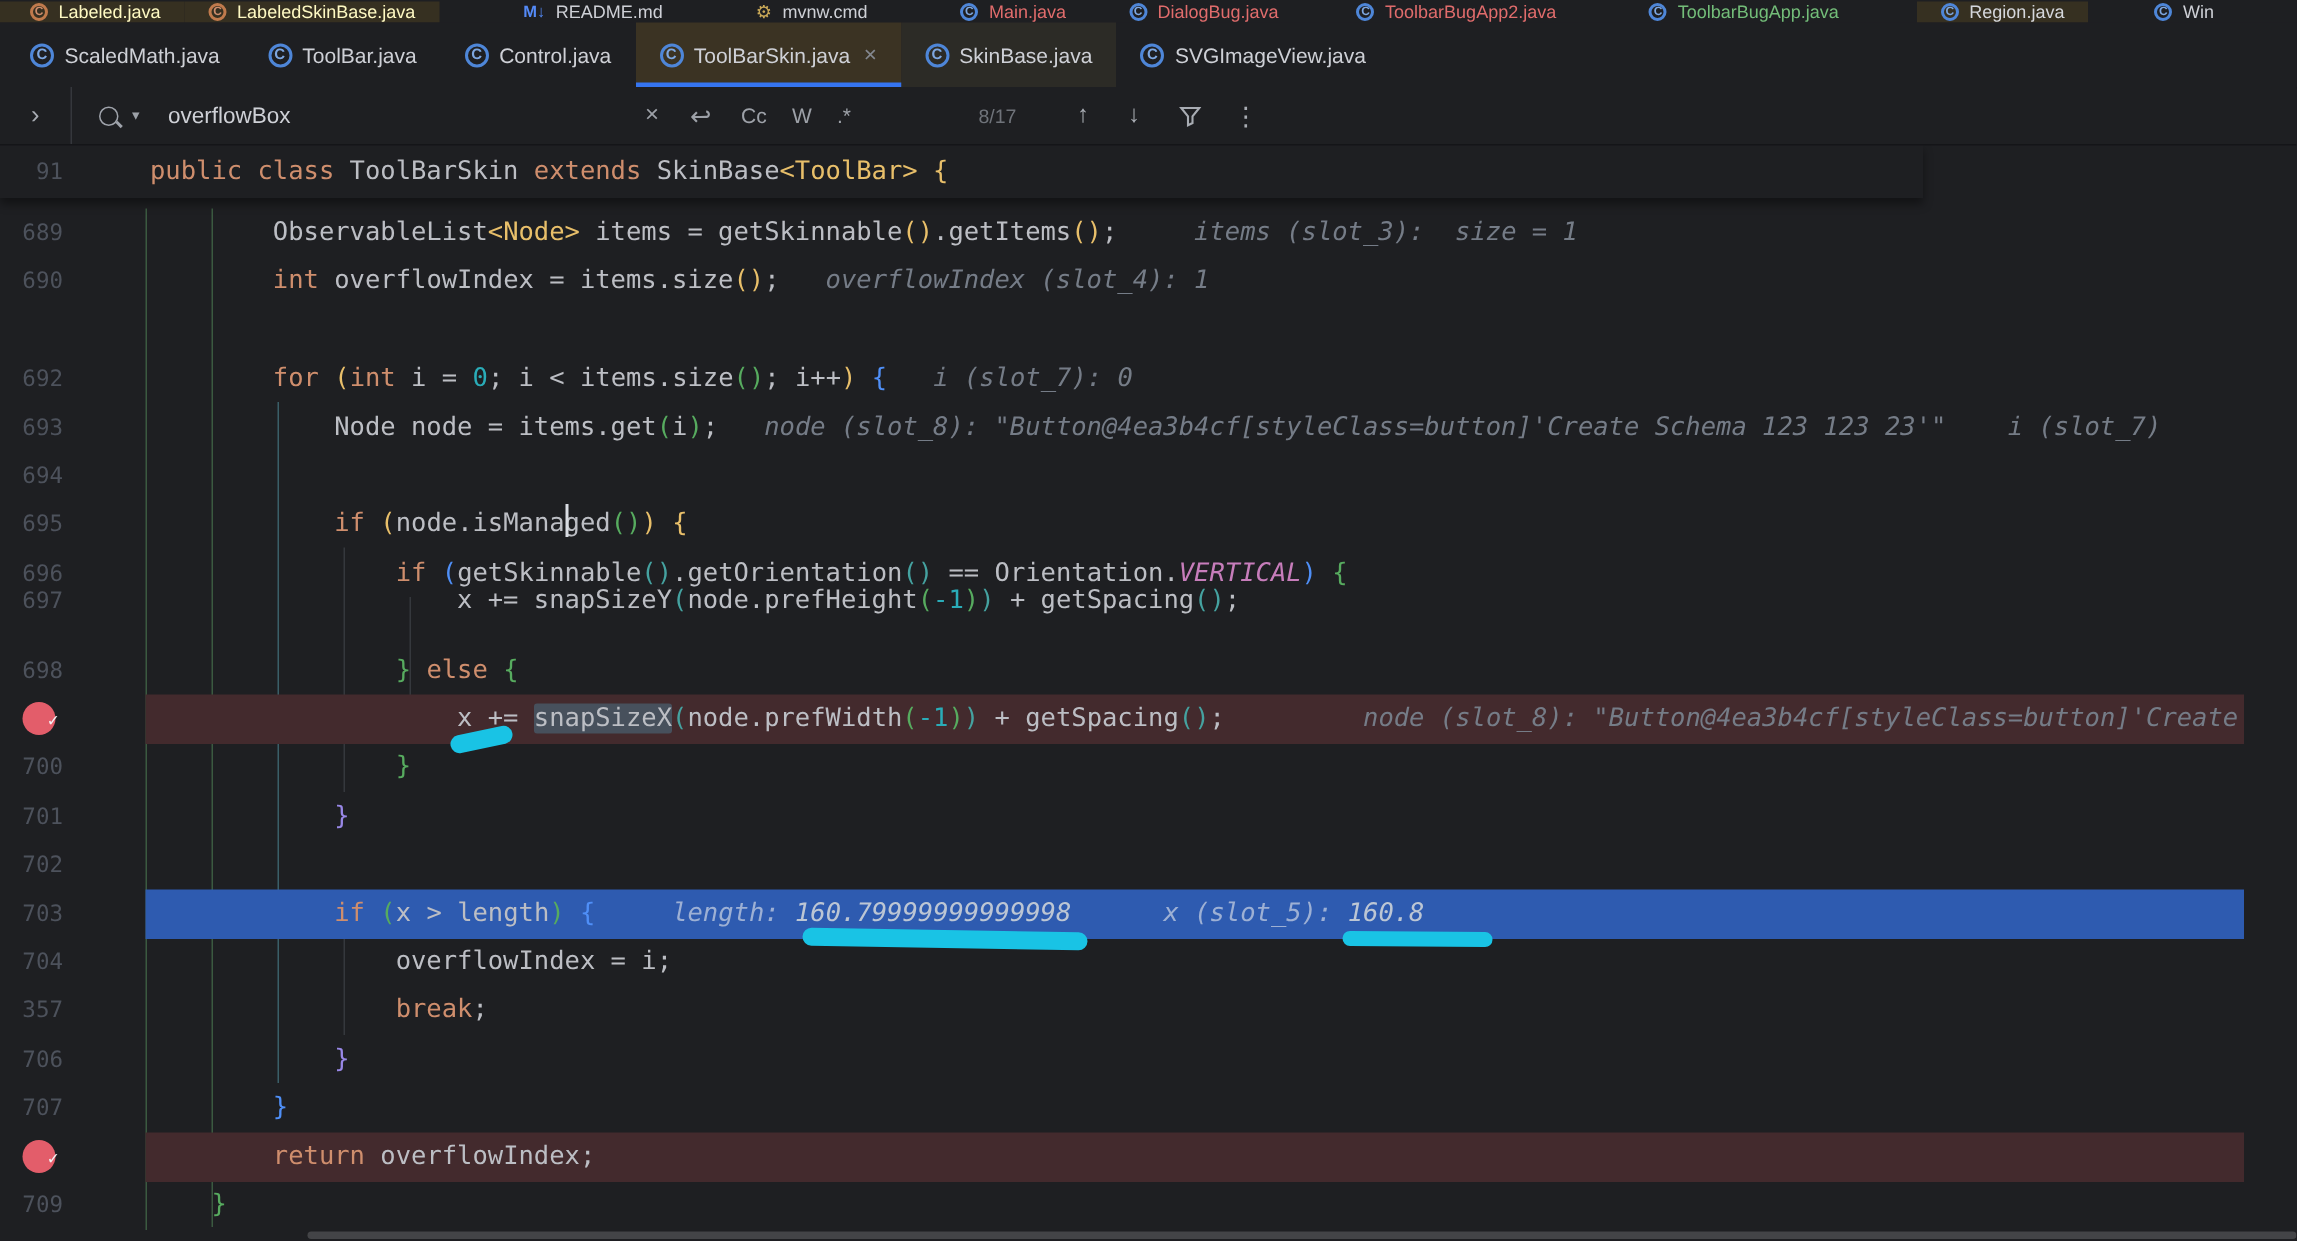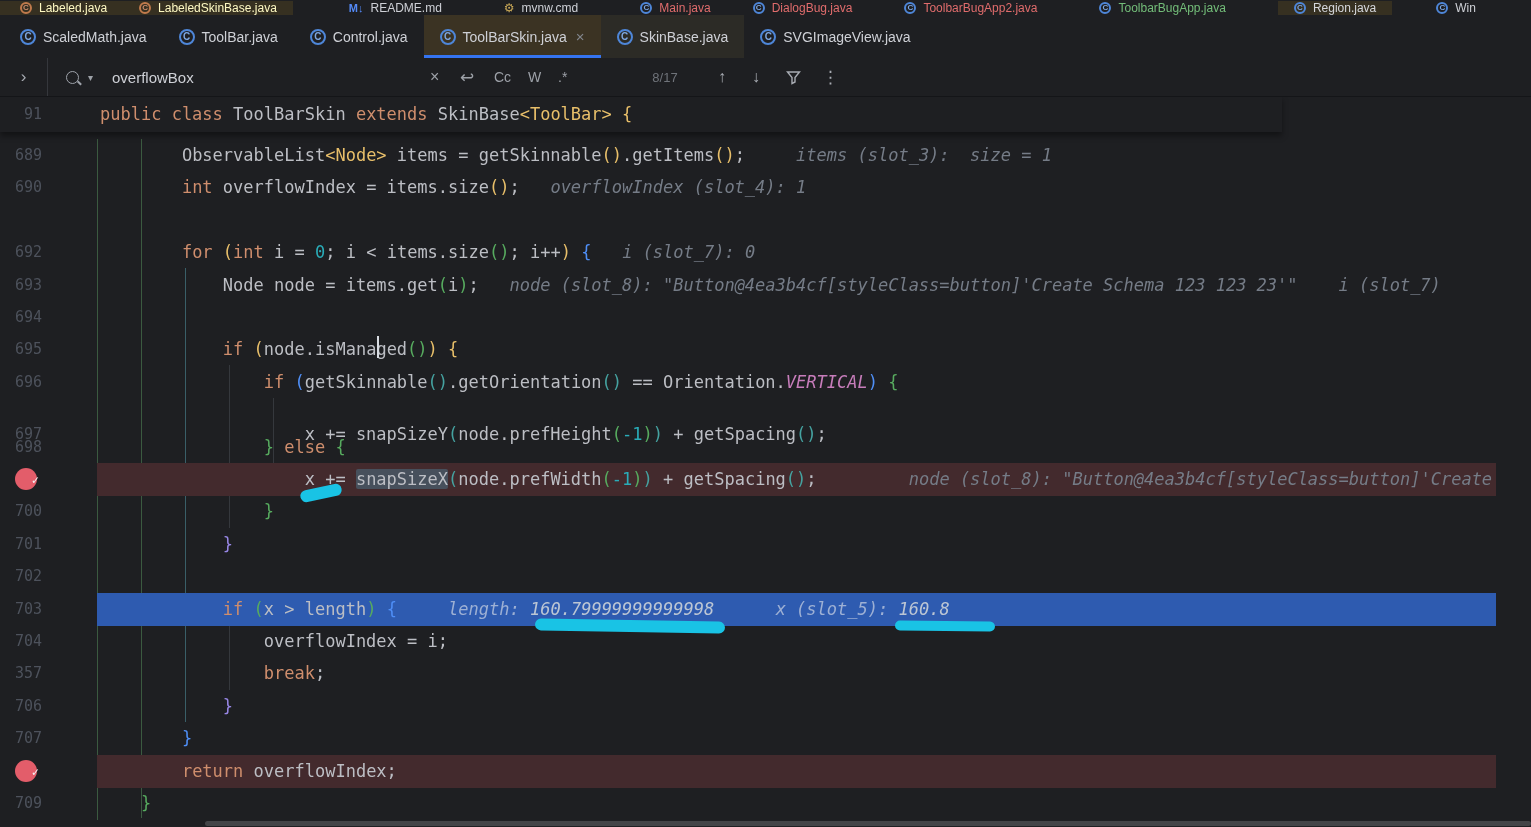--- a/index.html
+++ b/index.html
@@ -100,21 +100,21 @@
       <span class="code"></span>
     </div>
     <div class="row" style="top: 333.4px; padding-left: 40px;">
       <span class="ln">695</span>
       <span class="code"><span class="c-pl">            </span><span class="c-kw">if</span><span class="c-pl"> </span><span class="c-yl">(</span><span class="c-pl">node.isManaged</span><span class="c-gr">()</span><span class="c-yl">)</span><span class="c-pl"> </span><span class="c-yl">{</span></span>
     </div>
     <div class="row" style="top: 365.8px;">
       <span class="ln">696</span>
       <span class="code"><span class="c-pl">                </span><span class="c-kw">if</span><span class="c-pl"> </span><span class="c-bl">(</span><span class="c-pl">getSkinnable</span><span class="c-tl">()</span><span class="c-pl">.getOrientation</span><span class="c-tl">()</span><span class="c-pl"> == Orientation.</span><span class="c-fd">VERTICAL</span><span class="c-bl">)</span><span class="c-pl"> </span><span class="c-gr">{</span></span>
     </div>
-    <div class="row" style="top: 418px;">
+    <div class="row" style="top: 384px;">
       <span class="ln">697</span>
       <span class="code"><span class="c-pl">                    </span><span class="c-pl">x += snapSizeY</span><span class="c-tl">(</span><span class="c-pl">node.prefHeight</span><span class="c-gr">(</span><span class="c-nm">-1</span><span class="c-gr">)</span><span class="c-tl">)</span><span class="c-pl"> + getSpacing</span><span class="c-tl">()</span><span class="c-pl">;</span></span>
     </div>
     <div class="row" style="top: 430.6px; padding-left: 30px;">
       <span class="ln">698</span>
       <span class="code"><span class="c-pl">                </span><span class="c-gr">}</span><span class="c-pl"> </span><span class="c-kw">else</span><span class="c-pl"> </span><span class="c-gr">{</span></span>
     </div>
     <div class="rowbg red" style="top: 463px;"></div>
     <div class="row" style="top: 463px;">
       <div class="bp">

